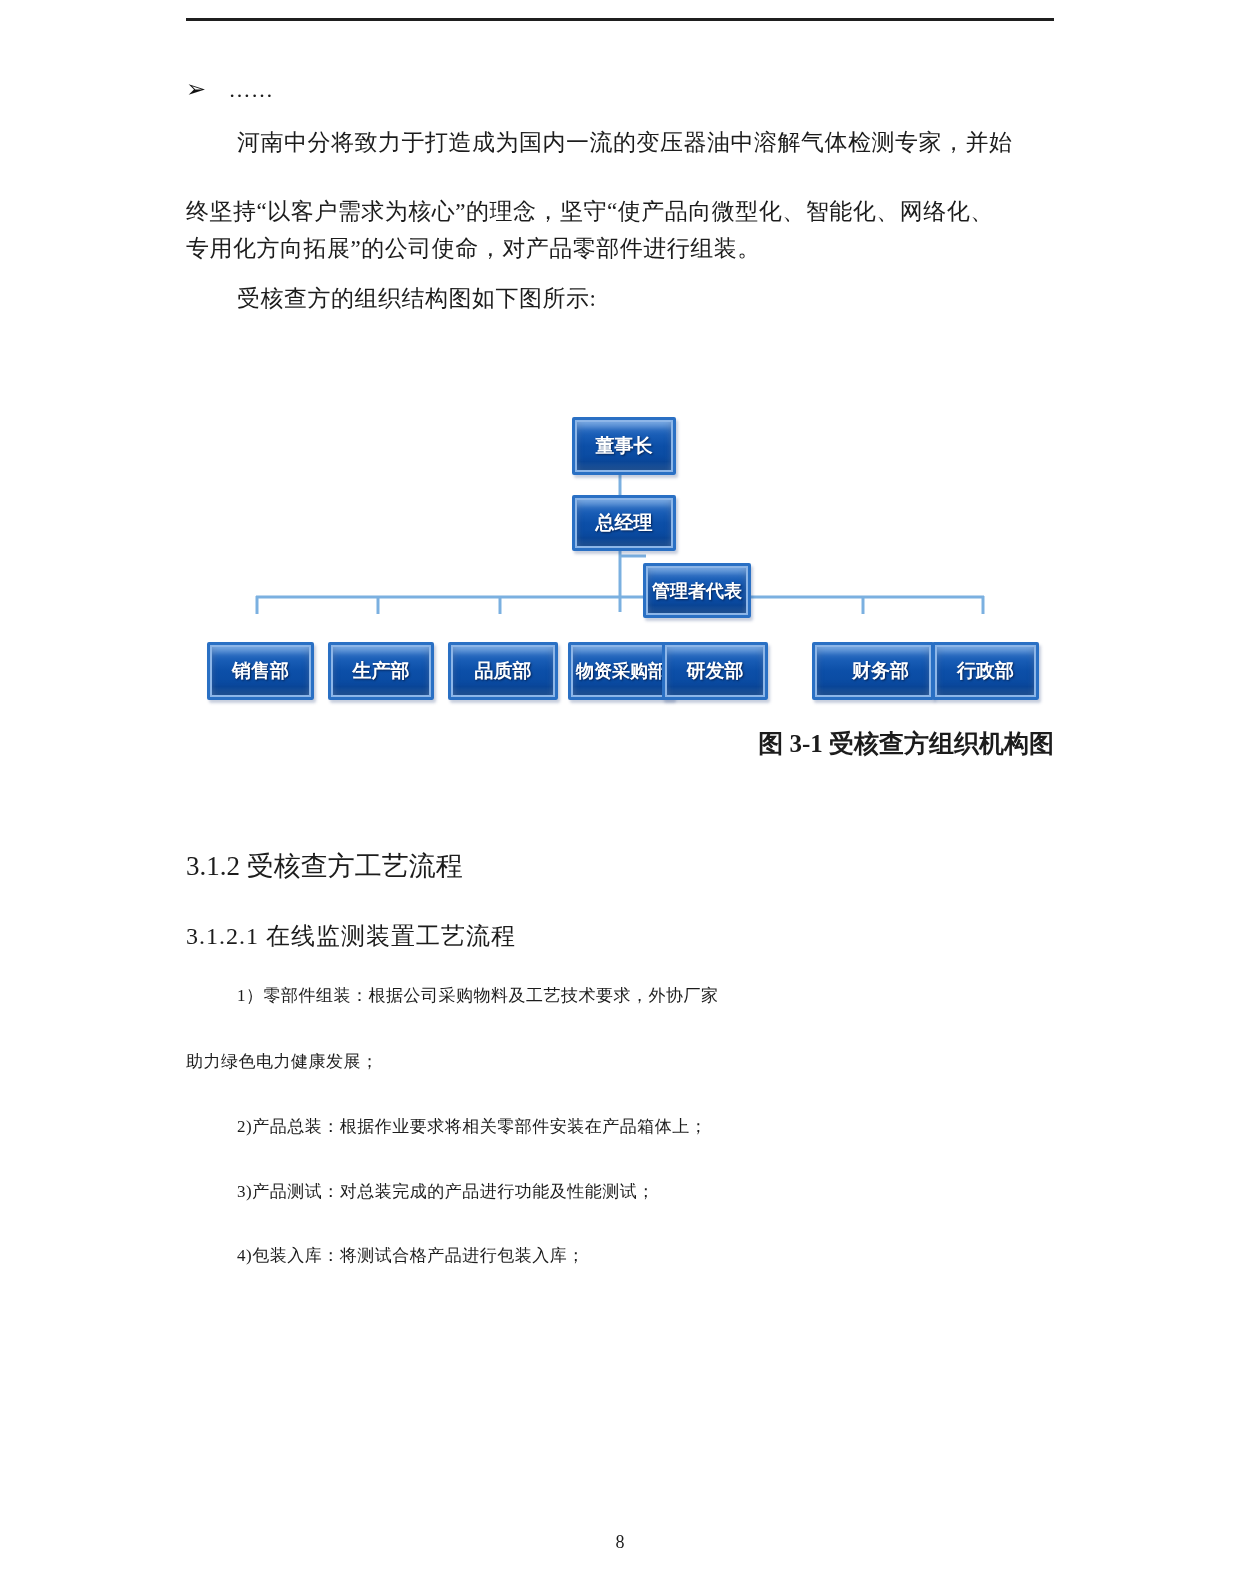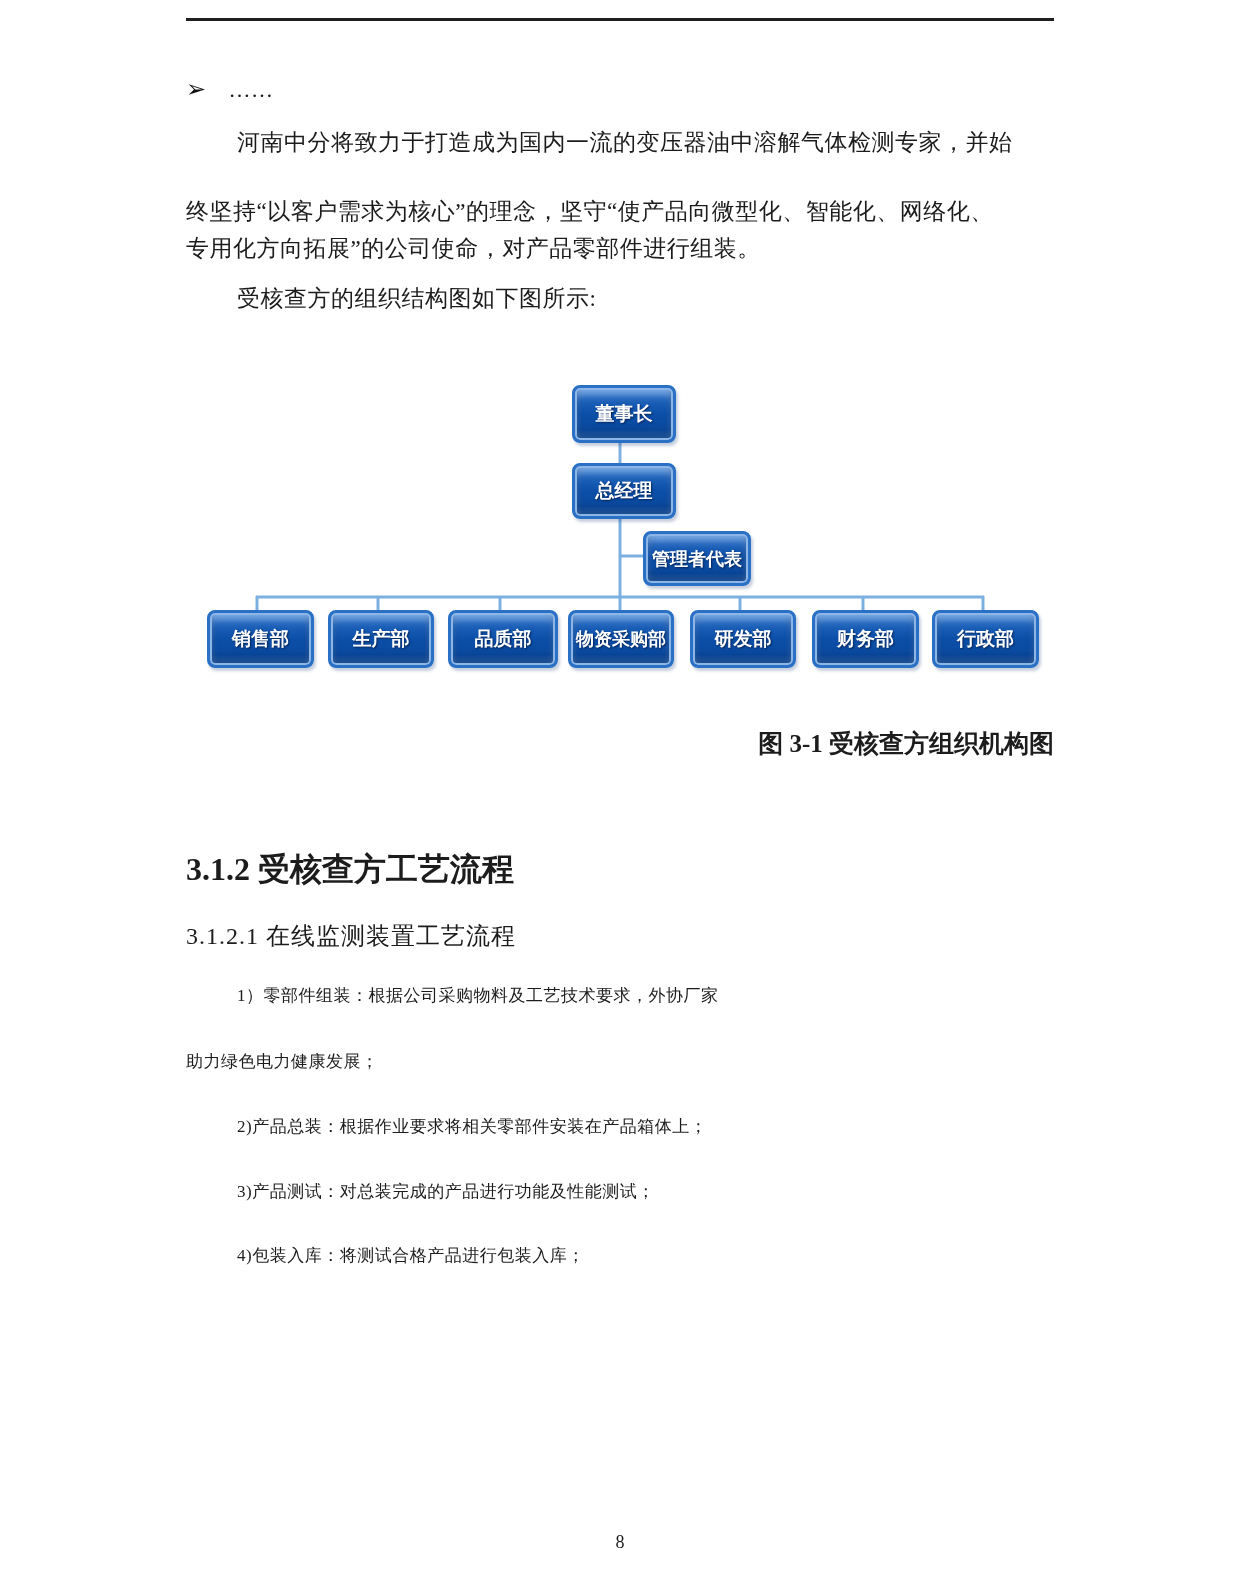--- a/index.html
+++ b/index.html
@@ -33,38 +33,39 @@
     left:186px;top:370px;width:868px;height:300px;
   }
   .chart-svg{position:absolute;left:0;top:0;}
   .org-box{
     position:absolute;
     display:flex;align-items:center;justify-content:center;
     color:#ffffff;font-weight:700;
     font-family:"Liberation Sans","DejaVu Sans",sans-serif;
     background:linear-gradient(180deg,#4c8edc 0%,#1e63bc 20%,#0c4fa8 50%,#0a4aa0 80%,#3b7ccc 100%);
     border:3px solid #2a70c4;
-    border-radius:8px;
+    border-radius:2px;
     box-shadow:
       inset 0 0 0 2px #8db6e8,
       inset 0 7px 9px rgba(255,255,255,.30),
       inset 0 -7px 9px rgba(3,26,68,.45),
       2px 3px 3px rgba(30,60,120,.25);
     text-shadow:1px 1px 2px rgba(0,10,40,.65);
     white-space:nowrap;
+    margin-top:32px;
   }
   .fs19{font-size:19px;}
   .fs18{font-size:18px;letter-spacing:0;}
   .caption{
     left:186px;top:727px;width:868px;
     text-align:right;font-weight:700;font-size:25px;
   }
   .heading{
     left:186px;top:848px;width:880px;
-    font-weight:700;font-size:32px;white-space:nowrap;
+    font-weight:400;font-size:27px;white-space:nowrap;
   }
   .subheading{
     left:186px;top:920px;width:880px;
     font-size:24px;letter-spacing:1px;white-space:nowrap;
   }
   .list-line{
     left:186px;width:900px;
     font-size:17px;letter-spacing:0.5px;white-space:nowrap;
   }
   .page-number{
@@ -103,22 +104,22 @@
     </svg>
 
     <div class="org-box fs19" style="left:386px;top:15px;width:98px;height:52px;">董事长</div>
     <div class="org-box fs19" style="left:386px;top:93px;width:98px;height:50px;">总经理</div>
     <div class="org-box fs18" style="left:457px;top:161px;width:102px;height:49px;">管理者代表</div>
 
     <div class="org-box fs19" style="left:21px;top:240px;width:101px;height:52px;">销售部</div>
     <div class="org-box fs19" style="left:142px;top:240px;width:100px;height:52px;">生产部</div>
     <div class="org-box fs19" style="left:262px;top:240px;width:104px;height:52px;">品质部</div>
     <div class="org-box fs18" style="left:382px;top:240px;width:100px;height:52px;">物资采购部</div>
-    <div class="org-box fs19" style="left:504px;top:240px;width:100px;height:52px;font-family:Liberation Mono, monospace;">研发部</div>
-    <div class="org-box fs19" style="left:626px;top:240px;width:101px;height:52px;">财务部</div>
+    <div class="org-box fs19" style="left:476px;top:240px;width:100px;height:52px;font-family:Liberation Mono, monospace;">研发部</div>
+    <div class="org-box fs19" style="left:626px;top:240px;width:101px;height:52px;padding-left:15px;">财务部</div>
     <div class="org-box fs19" style="left:746px;top:240px;width:101px;height:52px;">行政部</div>
   </div>
 
   <div class="abs caption">图 3-1 受核查方组织机构图</div>
 
   <div class="abs heading">3.1.2 受核查方工艺流程</div>
   <div class="abs subheading">3.1.2.1 在线监测装置工艺流程</div>
 
   <div class="abs list-line indent" style="top:984px;">1）零部件组装：根据公司采购物料及工艺技术要求，外协厂家</div>
   <div class="abs list-line" style="top:1050px;">助力绿色电力健康发展；</div>

